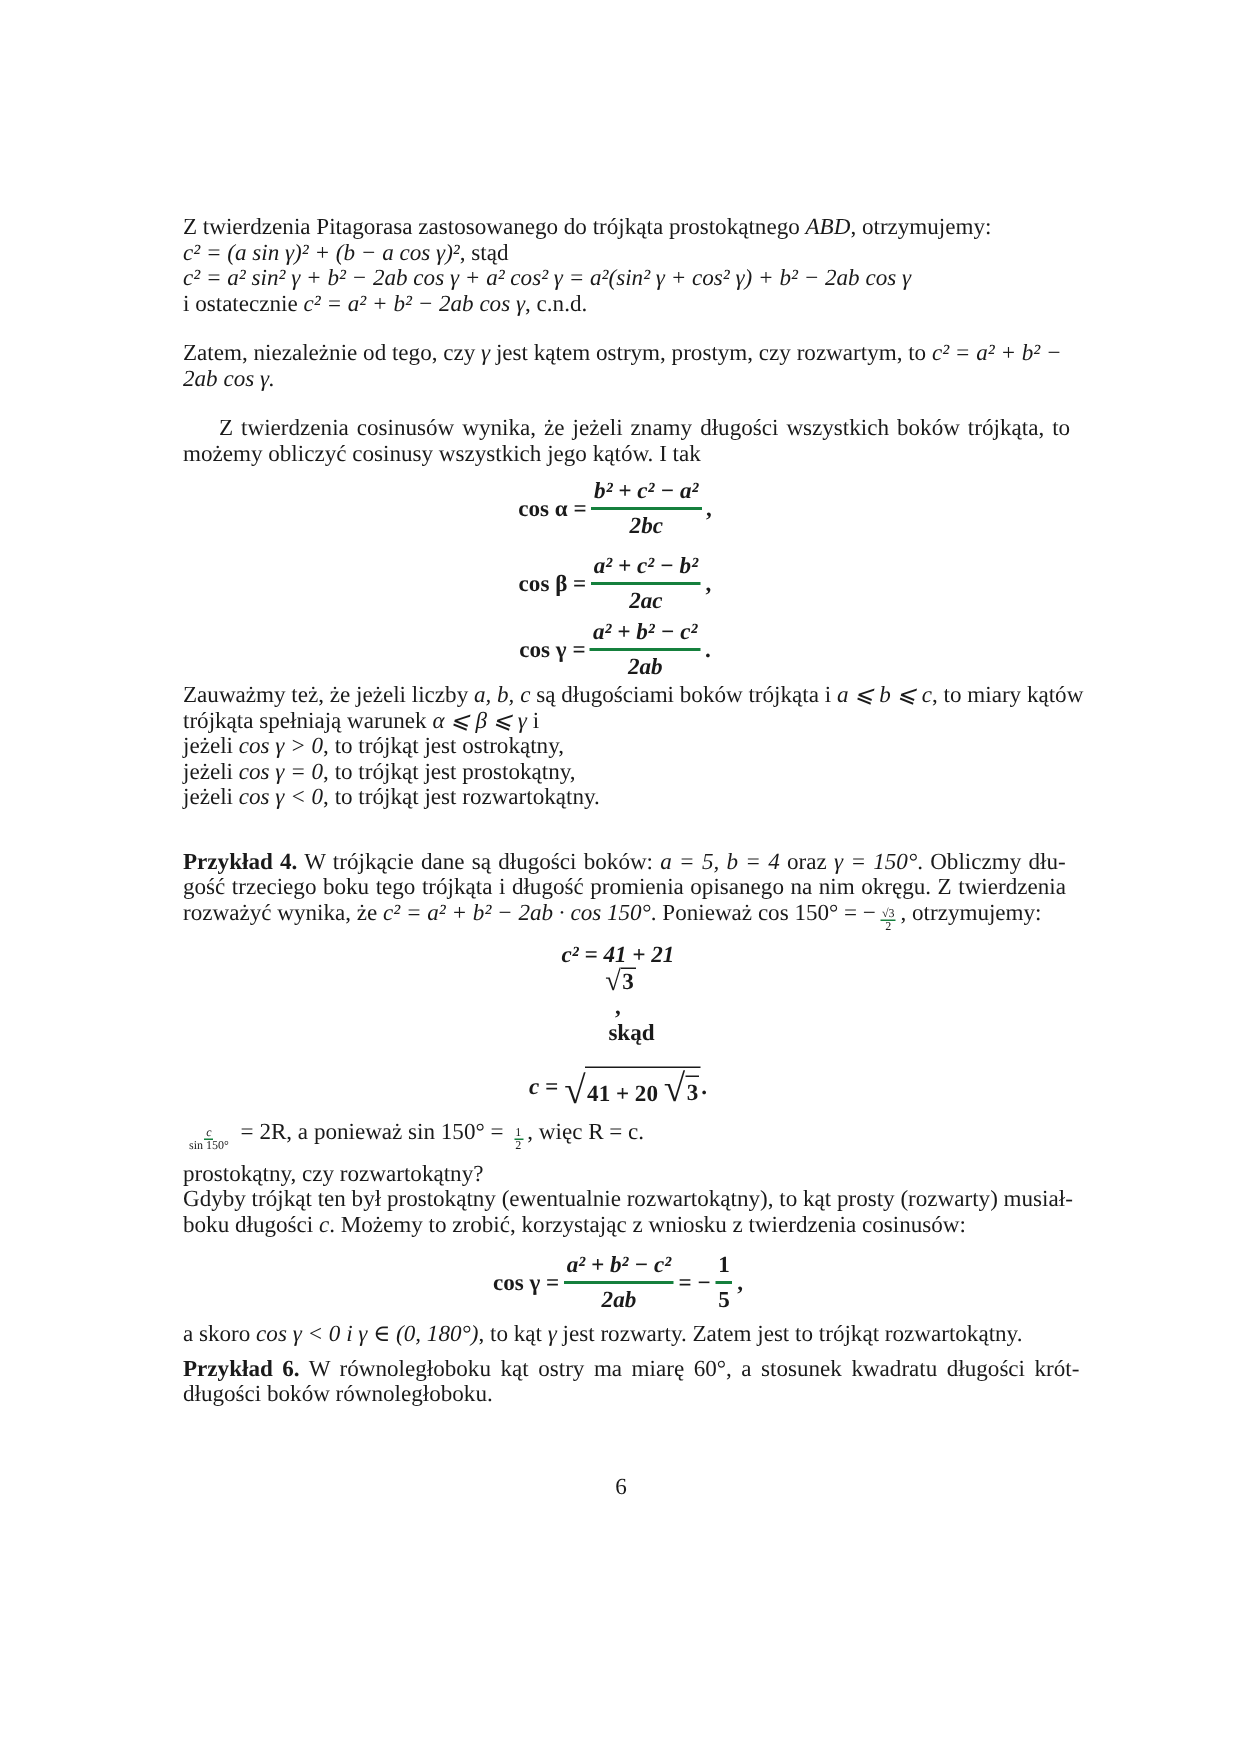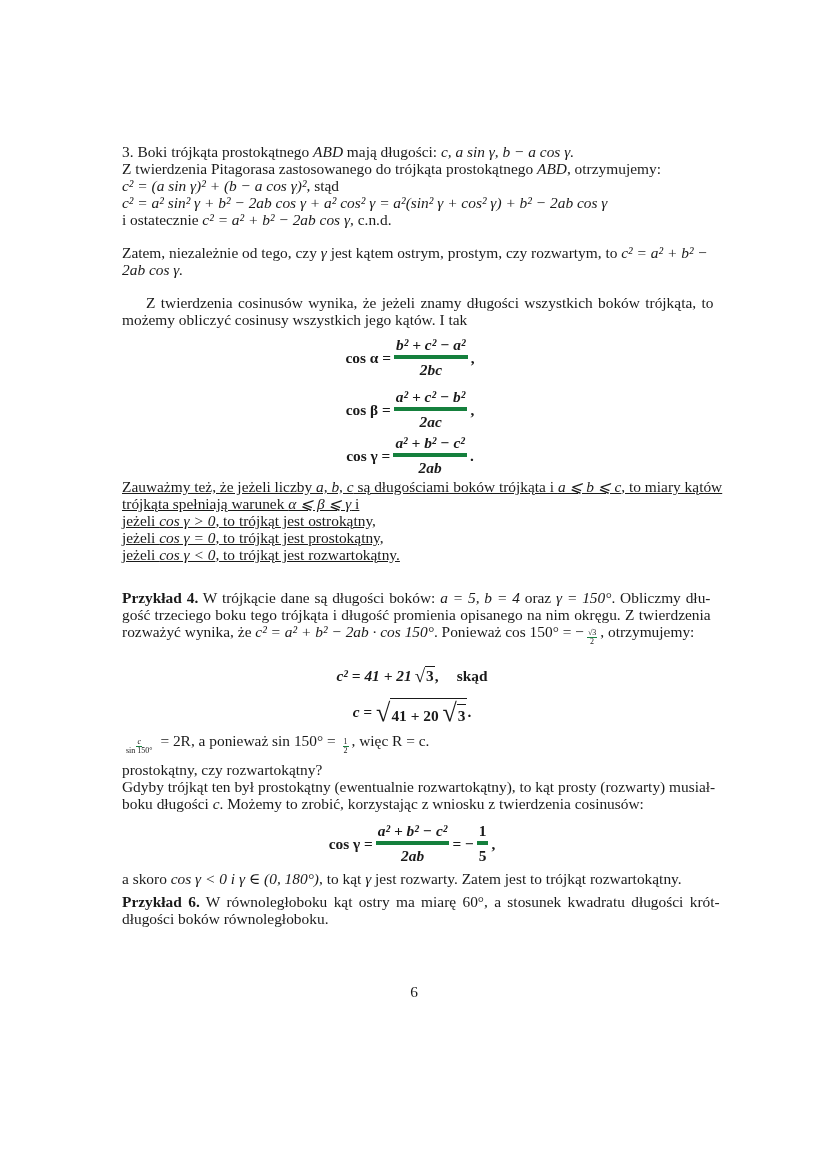--- a/index.html
+++ b/index.html
@@ -40,21 +40,21 @@
     }
     .frac {
       display: inline-flex;
       flex-direction: column;
       align-items: center;
       vertical-align: middle;
       margin: 0 3px;
     }
     .frac .num {
       padding: 0 2px 2px 2px;
-      border-bottom: 4px solid #15803d;
+      border-bottom: 2px solid #15803d;
       line-height: 17px;
     }
     .frac .den {
       padding-top: 2px;
       line-height: 17px;
     }
     .frac.small {
       font-size: 8px;
       line-height: 8px;
       vertical-align: 2px;
@@ -86,21 +86,20 @@
       width: 828px;
       text-align: center;
     }
   </style>
 </head>
 <body>
 
 <div class="page">
 
   <div>
-    <span class="line"><span>3. Boki trójkąta prostokątnego </span><i>ABD</i><span> mają długości: </span><i>c, a sin γ, b − a cos γ.</i></span>
     <span class="line"><span>Z twierdzenia Pitagorasa zastosowanego do trójkąta prostokątnego </span><i>ABD</i><span>, otrzymujemy:</span></span>
     <span class="line"><i>c² = (a sin γ)² + (b − a cos γ)²</i><span>, stąd</span></span>
     <span class="line"><i>c² = a² sin² γ + b² − 2ab cos γ + a² cos² γ = a²(sin² γ + cos² γ) + b² − 2ab cos γ</i></span>
     <span class="line"><span>i ostatecznie </span><i>c² = a² + b² − 2ab cos γ</i><span>, c.n.d.</span></span>
   </div>
 
   <div class="gap-large"></div>
 
   <div>
     <span class="line" style="display:flex; justify-content:space-between;">
@@ -136,39 +135,39 @@
     <div class="display" style="margin-top:4px; margin-left:-8px;">
       <span>cos γ =</span>
       <span class="frac">
         <i class="num">a² + b² − c²</i>
         <i class="den">2ab</i>
       </span>
       <span>.</span>
     </div>
   </div>
 
-  <div style="margin-top:2px;text-decoration:underline;">
+  <div style="margin-top:2px;">
     <span class="line"><span>Zauważmy też, że jeżeli liczby </span><i>a, b, c</i><span> są długościami boków trójkąta i </span><i>a ⩽ b ⩽ c</i><span>, to miary kątów</span></span>
     <span class="line"><span>trójkąta spełniają warunek </span><i>α ⩽ β ⩽ γ</i><span> i</span></span>
     <span class="line"><span>jeżeli </span><i>cos γ &gt; 0</i><span>, to trójkąt jest ostrokątny,</span></span>
     <span class="line"><span>jeżeli </span><i>cos γ = 0</i><span>, to trójkąt jest prostokątny,</span></span>
     <span class="line"><span>jeżeli </span><i>cos γ &lt; 0</i><span>, to trójkąt jest rozwartokątny.</span></span>
   </div>
 
   <div style="height:26px;"></div>
 
   <div>
     <span class="line" style="word-spacing:1px;"><b>Przykład 4.</b><span> W trójkącie dane są długości boków: </span><i>a = 5, b = 4</i><span> oraz </span><i>γ = 150°</i><span>. Obliczmy dłu-</span></span>
     <span class="line" style="word-spacing:0.5px;">gość trzeciego boku tego trójkąta i długość promienia opisanego na nim okręgu. Z twierdzenia</span>
     <span class="line"><span>rozważyć wynika, że </span><i>c² = a² + b² − 2ab · cos 150°</i><span>. Ponieważ cos 150° = −</span><span class="frac small">
           <span class="num">√3</span>
           <span class="den">2</span>
         </span><span>, otrzymujemy:</span></span>
 
-    <div class="display" style="margin-top:20px; margin-left:-4px;">
+    <div class="display" style="margin-top:6px; margin-left:-4px;flex-direction:column;">
       <i>c² = 41 + 21</i>
       <span class="sqrt" style="margin-left:3px;">
           <span class="radical">√</span>
           <span class="radicand">3</span>
         </span>
       <span>,</span>
       <span style="margin-left:18px;">skąd</span>
     </div>
 
     <div class="display" style="margin-top:14px; margin-left:-4px;">

